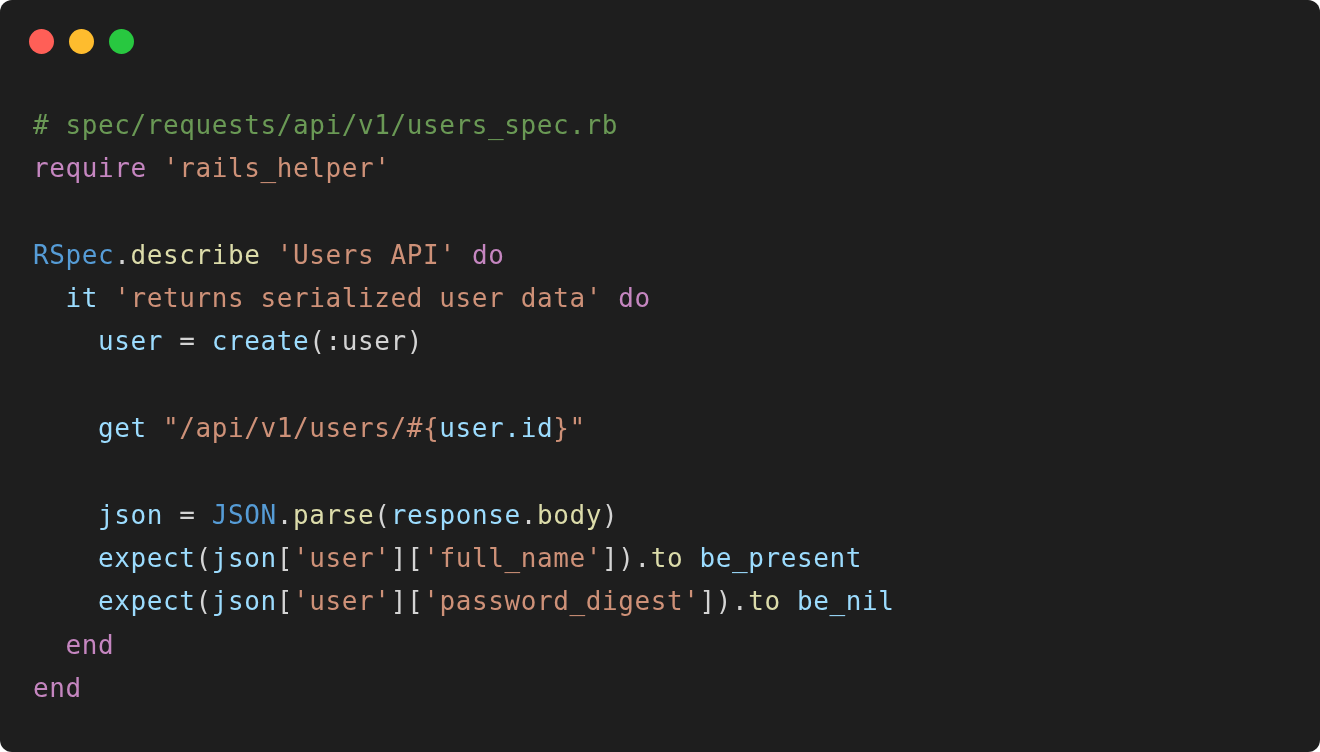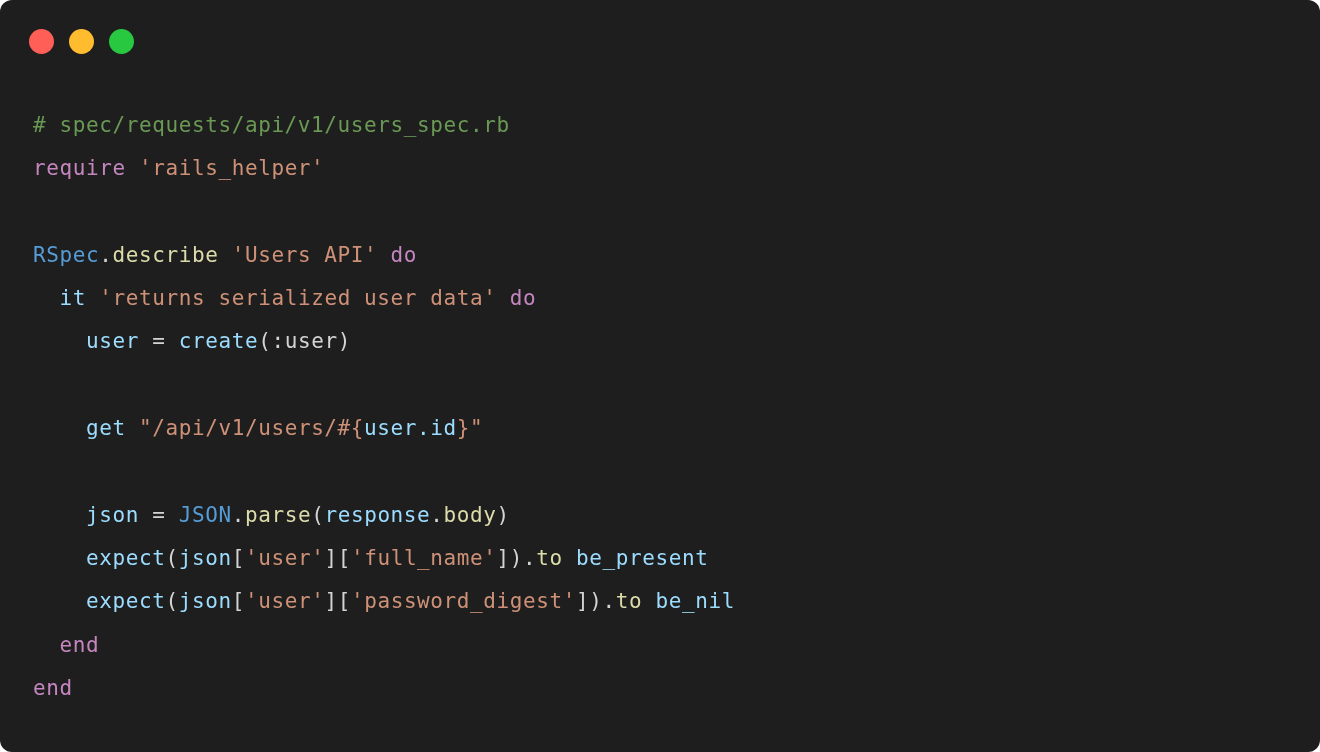--- a/index.html
+++ b/index.html
@@ -35,21 +35,21 @@
       height: 25px;
       border-radius: 50%;
       display: inline-block;
     }
     .code {
       position: absolute;
       left: 33px;
       top: 104px;
       margin: 0;
       font-family: "DejaVu Sans Mono", "Liberation Mono", monospace;
-      font-size: 21px;
+      font-size: 26px;
       line-height: 43.3px;
       letter-spacing: 0.6px;
       color: #d4d4d4;
       white-space: pre;
     }
     .line {
       display: block;
       height: 43.3px;
     }
     .tok { white-space: pre; }

